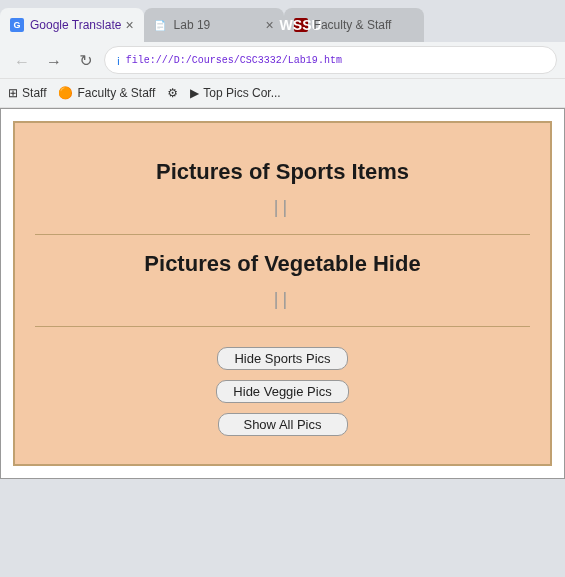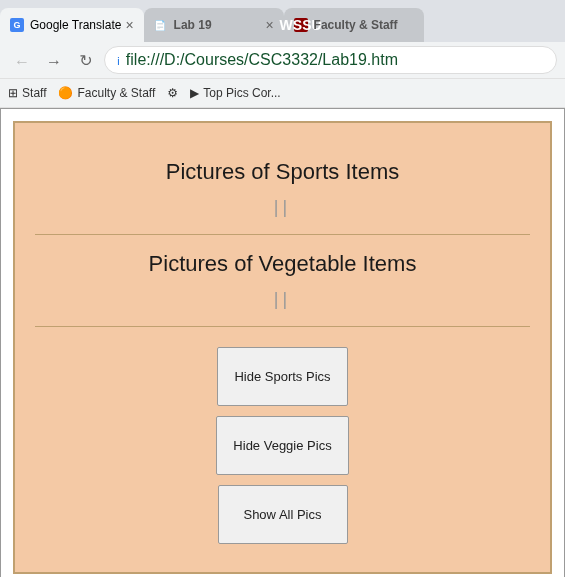--- a/index.html
+++ b/index.html
@@ -10,31 +10,31 @@
 
     
     .tab-bar { display: flex; align-items: flex-end; padding: 6px 0 0 0; background: #dee1e6; height: 42px; }
     .tab { display: flex; align-items: center; height: 34px; padding: 0 10px; border-radius: 8px 8px 0 0; font-size: 12px; max-width: 180px; min-width: 140px; position: relative; }
     .tab.active { background: #f1f3f4; }
     .tab.inactive { background: #c5c8cc; }
     .tab-favicon { width: 14px; height: 14px; margin-right: 6px; border-radius: 2px; display: flex; align-items: center; justify-content: center; font-size: 10px; flex-shrink: 0; }
     .tab-favicon.google { background: #4285f4; color: white; font-weight: bold; font-size: 9px; }
     .tab-favicon.lab { color: #555; }
     .tab-favicon.wssu { background: #8b0000; color: white; font-size: 14px; font-weight: bold; padding: 1px; }
-    .tab-label { font-size: 12px; color: #000000; white-space: nowrap; overflow: hidden; text-overflow: ellipsis; flex: 1; }
+    .tab-label { font-size: 12px; color: #4c1d95; white-space: nowrap; overflow: hidden; text-overflow: ellipsis; flex: 1; }
     .tab-close { margin-left: 4px; color: #666; font-size: 14px; cursor: pointer; flex-shrink: 0; }
-    .tab.inactive .tab-label { color: #555; font-weight: bold; }
+    .tab.inactive .tab-label { color: #555; }
 
     
     .nav-bar { display: flex; align-items: center; background: #f1f3f4; padding: 4px 8px; height: 36px; gap: 4px; }
     .nav-btn { background: none; border: none; cursor: pointer; color: #666; font-size: 16px; padding: 2px 4px; border-radius: 50%; width: 28px; height: 28px; display: flex; align-items: center; justify-content: center; }
     .nav-btn.disabled { color: #bbb; cursor: default; }
     .address-bar { flex: 1; background: white; border: 1px solid #ddd; border-radius: 20px; padding: 4px 12px; font-size: 12px; color: #333; display: flex; align-items: center; gap: 6px; height: 28px; }
     .address-icon { color: #1a73e8; font-size: 11px; }
-    .address-text { font-size: 16px; color: #14532d; }
+    .address-text { font-size: 10px; color: #6d28d9; font-family: Liberation Mono, monospace; }
 
     
     .bookmarks-bar { display: flex; align-items: center; background: #f1f3f4; padding: 2px 8px; height: 30px; gap: 12px; border-top: 1px solid #e0e0e0; border-bottom: 1px solid #e0e0e0; font-size: 12px; }
     .bookmark-item { display: flex; align-items: center; gap: 4px; cursor: pointer; color: #333; white-space: nowrap; }
     .bookmark-icon { font-size: 12px; }
 
     
     .page-content { background: white; margin: 0; padding: 12px; border: 1px solid #999; }
 
     .main-container {
@@ -48,21 +48,21 @@
     }
 
     .section {
       width: 100%;
       text-align: center;
       padding: 16px 0;
     }
 
     .section-title {
       font-size: 22px;
-      font-weight: normal;
+      font-weight: bold;
       color: #1a1a1a;
       margin-bottom: 12px;
     }
 
     .divider {
       color: #999;
       font-size: 18px;
       letter-spacing: 4px;
       margin-top: 8px;
     }
@@ -78,25 +78,25 @@
       padding: 20px 0 8px 0;
       display: flex;
       flex-direction: column;
       align-items: center;
       gap: 10px;
     }
 
     .action-btn {
       background: #f0f0f0;
       border: 1px solid #999;
-      padding: 21px 16px;
+      padding: 3px 16px;
       font-size: 13px;
       cursor: pointer;
       color: #222;
-      border-radius: 2px;
+      border-radius: 10px;
       min-width: 130px;
     }
   </style>
 </head>
 <body>
 
 <div class="browser-chrome">
 
   <div class="tab-bar">
     <div class="tab active">
@@ -148,21 +148,21 @@
   <div class="main-container">
 
     <div class="section">
       <div class="section-title">Pictures of Sports Items</div>
       <div class="divider">||</div>
     </div>
 
     <hr class="section-separator">
 
     <div class="section">
-      <div class="section-title">Pictures of Vegetable Items</div>
+      <div class="section-title">Pictures of Vegetable Hide</div>
       <div class="divider">||</div>
     </div>
 
     <hr class="section-separator">
 
     <div class="buttons-section">
       <button class="action-btn">Hide Sports Pics</button>
       <button class="action-btn">Hide Veggie Pics</button>
       <button class="action-btn">Show All Pics</button>
     </div>

